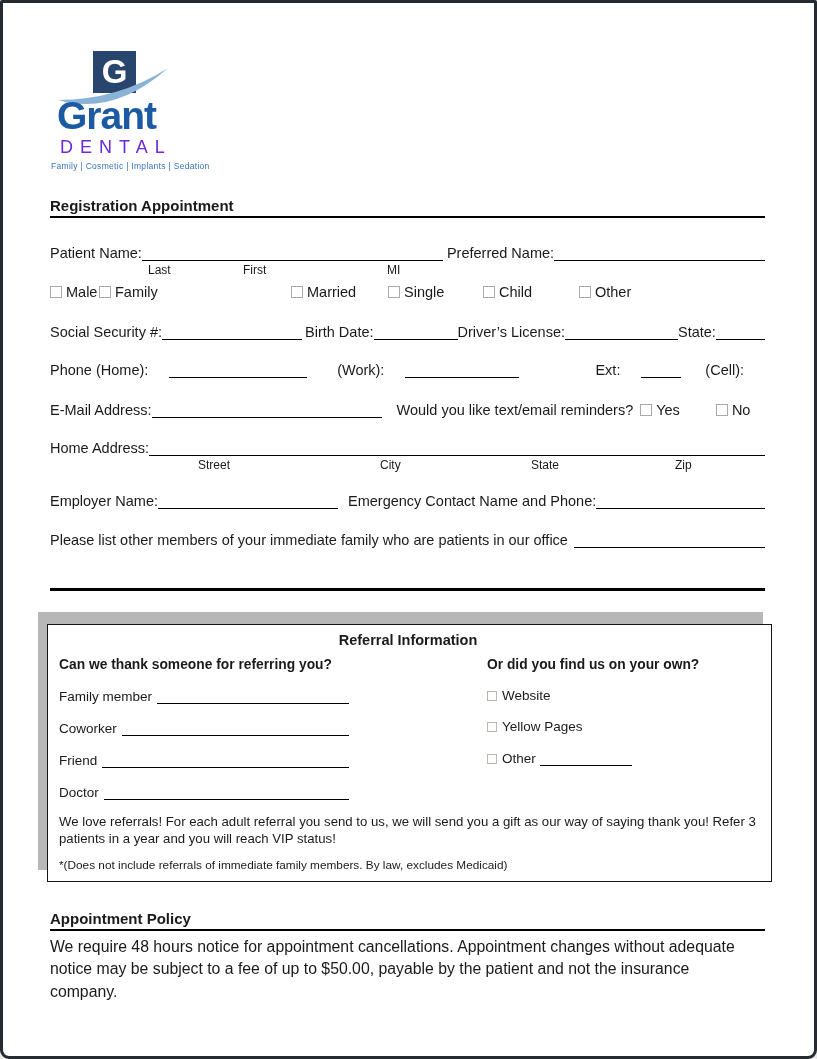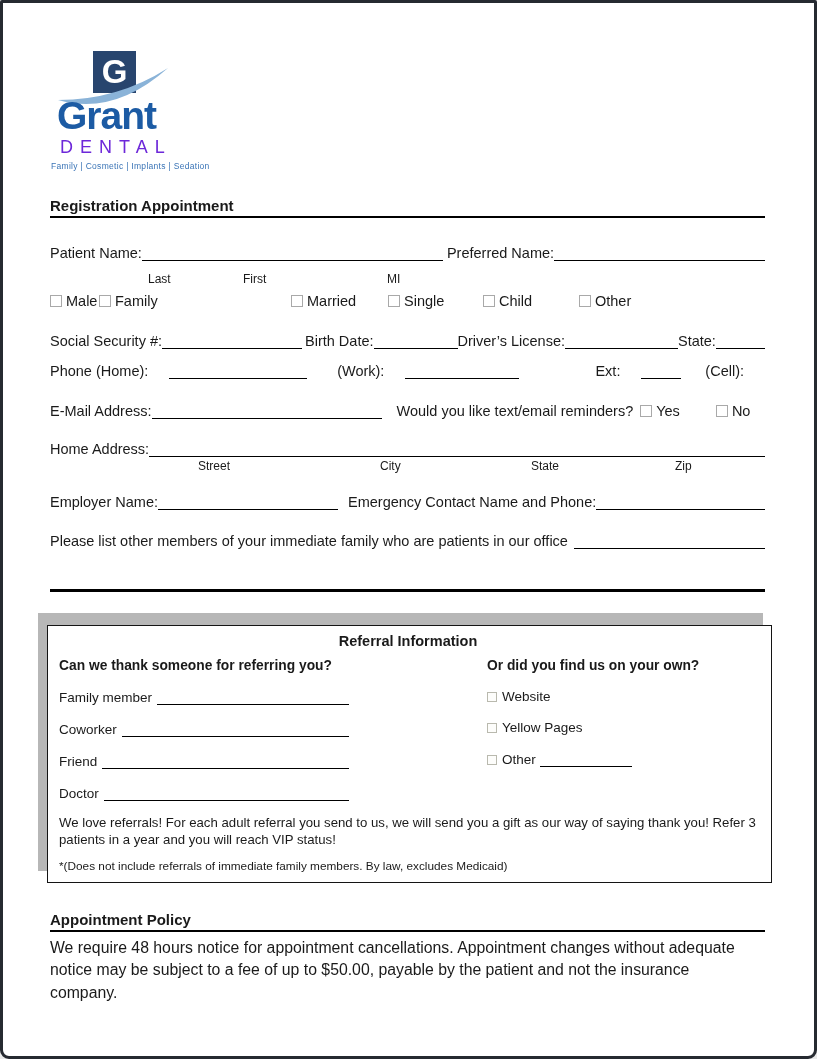--- a/index.html
+++ b/index.html
@@ -74,21 +74,21 @@
 
     <div class="section-head" style="margin-top:26px;">Registration Appointment</div>
 
     <div class="frow" style="margin-top:27px;">
       <span>Patient Name:</span>
       <span class="wline" style="width:301px;"></span>
       <span style="margin-left:4px;">Preferred Name:</span>
       <span class="wline grow"></span>
     </div>
 
-    <div class="sublabels" style="margin-top:11px;">
+    <div class="sublabels" style="margin-top:2px;">
       <span style="left:98px;">Last</span>
       <span style="left:193px;">First</span>
       <span style="left:337px;">MI</span>
     </div>
 
     <div class="cbrow" style="margin-top:6px;">
       <span class="opt" style="left:0;"><span class="cb"></span><span>Male</span></span>
       <span class="opt" style="left:49px;"><span class="cb"></span><span>Family</span></span>
       <span class="opt" style="left:241px;"><span class="cb"></span><span>Married</span></span>
       <span class="opt" style="left:338px;"><span class="cb"></span><span>Single</span></span>
@@ -100,21 +100,21 @@
       <span>Social Security #:</span>
       <span class="wline" style="width:140px;"></span>
       <span style="margin-left:3px;">Birth Date:</span>
       <span class="wline" style="width:84px;"></span>
       <span>Driver’s License:</span>
       <span class="wline" style="width:113px;"></span>
       <span>State:</span>
       <span class="wline grow"></span>
     </div>
 
-    <div class="frow" style="margin-top:14px;gap:21px;">
+    <div class="frow" style="margin-top:22px;gap:21px;">
       <span>Phone (Home):</span>
       <span class="wline" style="width:145px;"></span>
       <span style="margin-left:9px;">(Work):</span>
       <span class="wline" style="width:120px;"></span>
       <span style="margin-left:55px;">Ext:</span>
       <span class="wline" style="width:42px;"></span>
       <span style="margin-left:3px;">(Cell):</span>
       <span class="wline grow"></span>
     </div>
 

